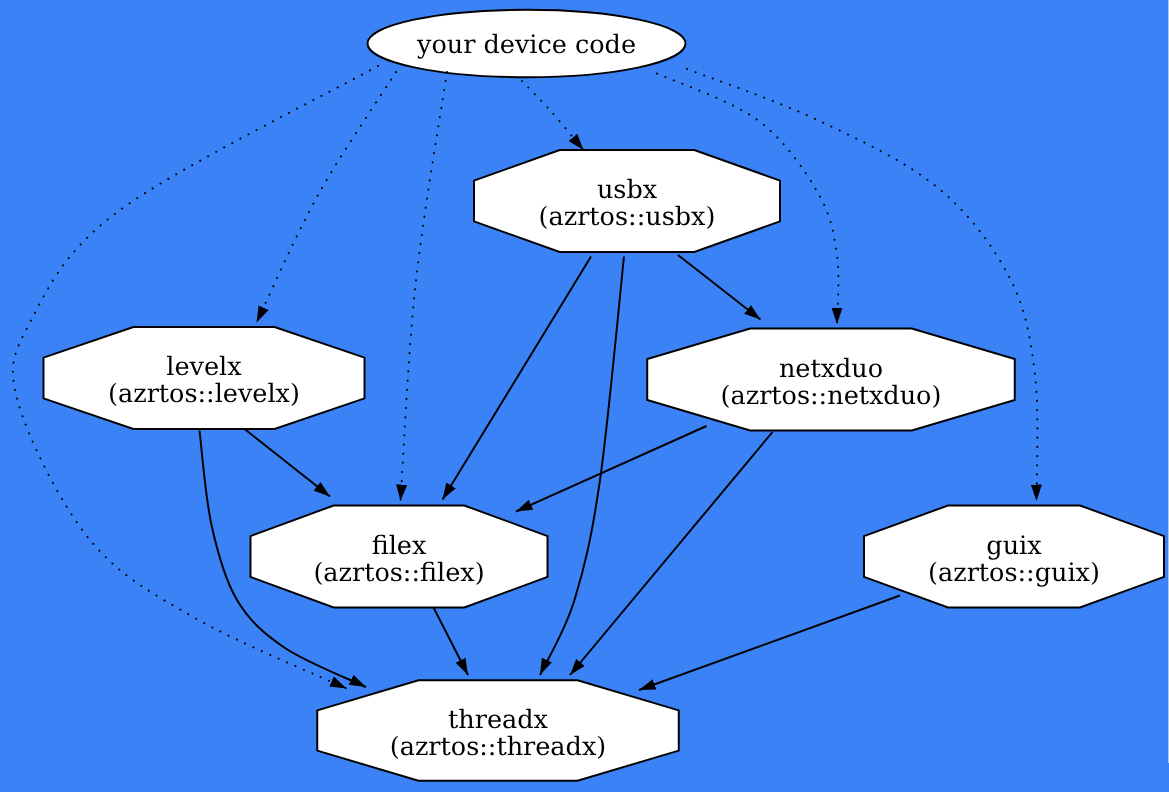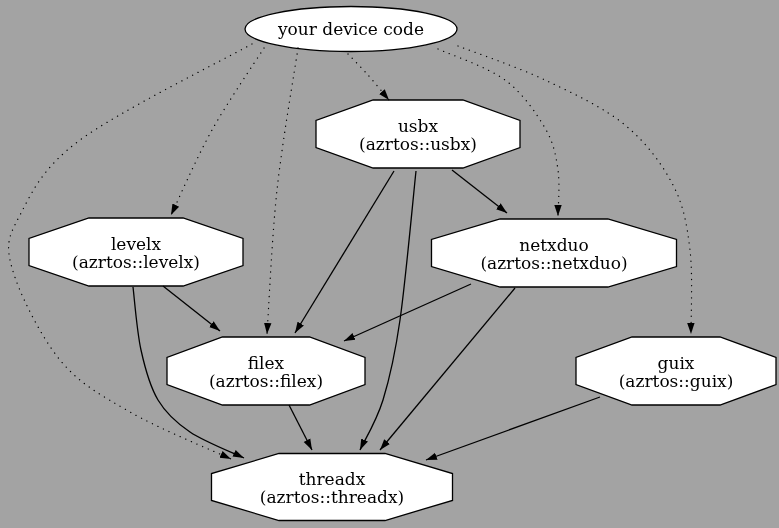--- a/index.html
+++ b/index.html
@@ -4,21 +4,21 @@
 <style>
   html, body {
     margin: 0;
     padding: 0;
     background: #ffffff;
   }
   .canvas {
     position: relative;
     width: 779px;
     height: 528px;
-    background: #a3a3a3;
+    background: #3b82f6;
     overflow: hidden;
   }
   svg {
     display: block;
   }
   text {
     font-family: "DejaVu Serif", "Liberation Serif", serif;
     font-size: 17px;
     fill: #000000;
   }

